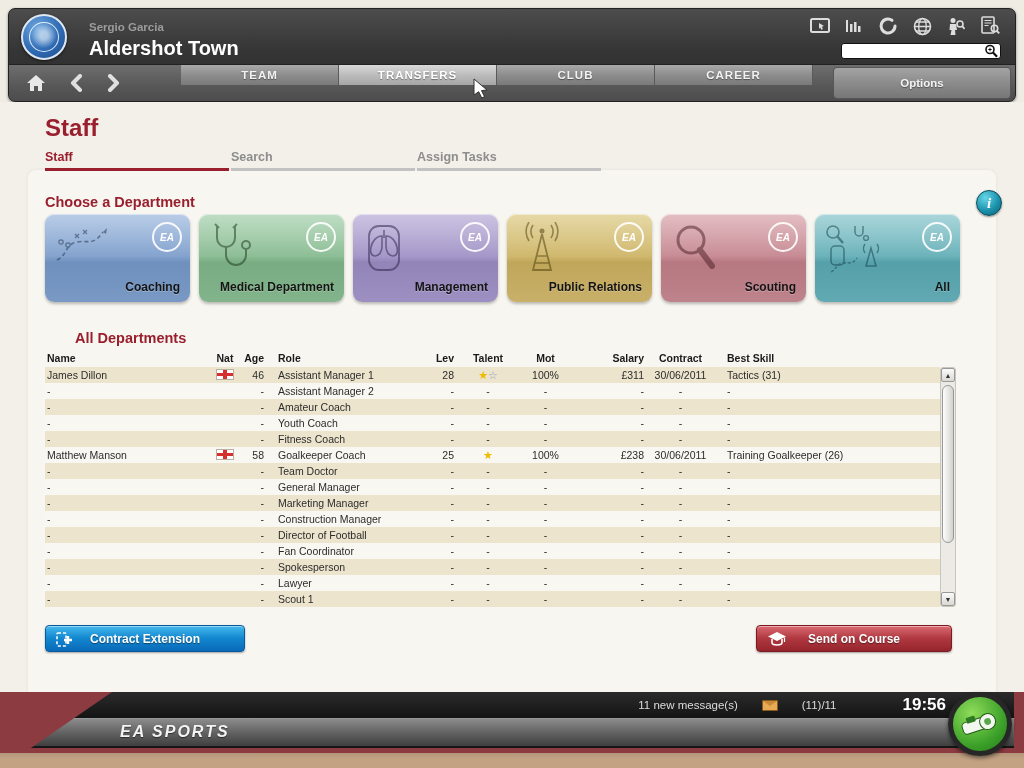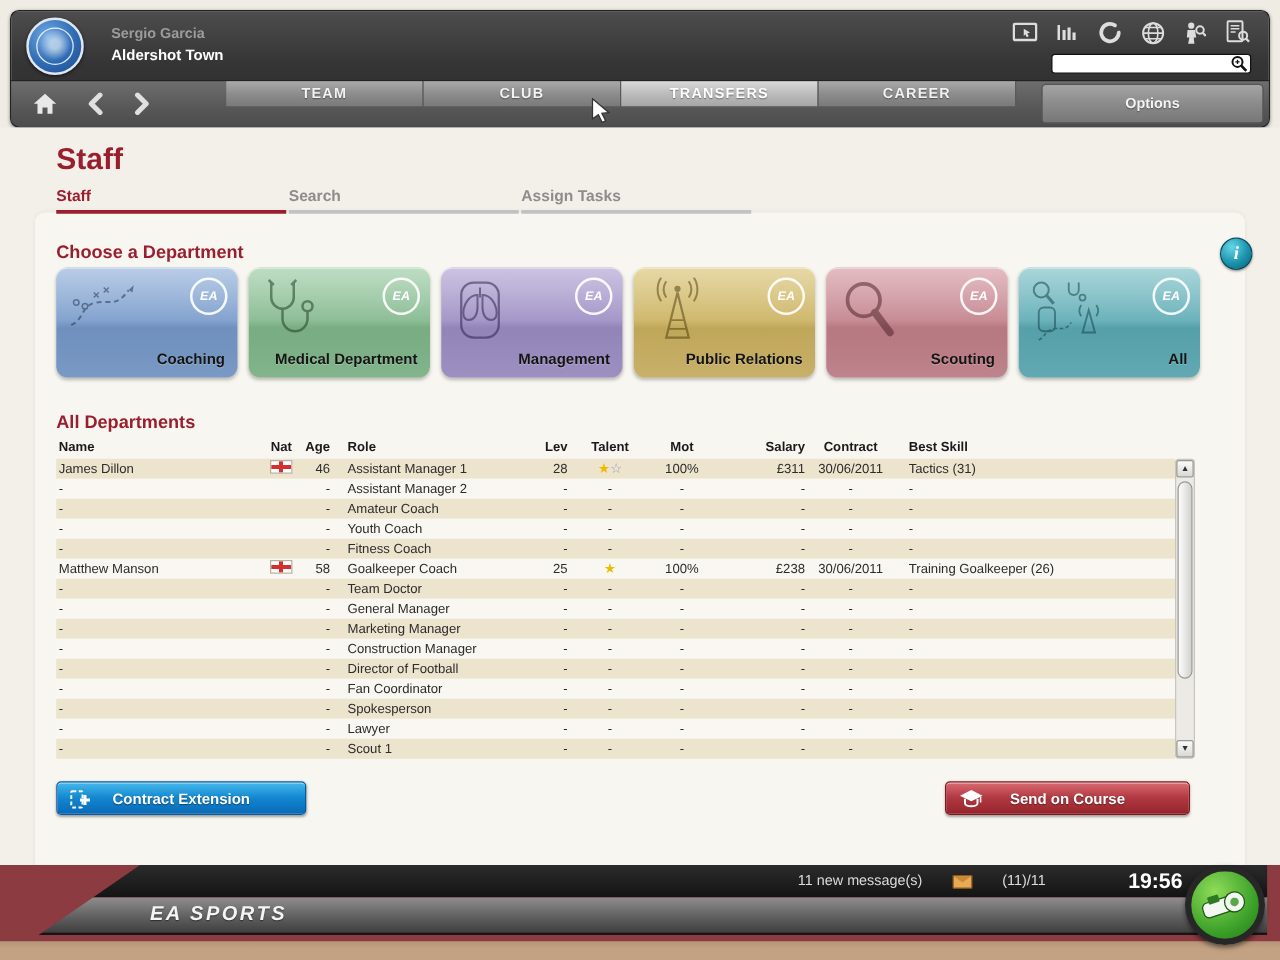--- a/index.html
+++ b/index.html
@@ -11,21 +11,21 @@
     background:linear-gradient(#4d4d4d,#353535 45%,#2b2b2b); border-radius:7px;
     box-shadow:0 1px 3px rgba(0,0,0,.45); border:1px solid #222; }
   .hdr-top { position:relative; height:56px; border-bottom:1px solid #222; }
   .club-badge { position:absolute; left:12px; top:5px; width:46px; height:46px; border-radius:50%;
     background:radial-gradient(circle at 35% 30%, #6fa8e0, #2f6bb4 55%, #1c4a8a);
     border:2px solid #dfe7f2; box-shadow:0 1px 3px rgba(0,0,0,.6); }
   .club-badge::after { content:""; position:absolute; left:6px; top:6px; right:6px; bottom:6px;
     border-radius:50%; border:1.5px solid rgba(255,255,255,.85);
     background:radial-gradient(circle at 50% 45%, rgba(255,255,255,.55) 0 18%, transparent 60%); }
   .manager-name { position:absolute; left:80px; top:12px; font-size:11.5px; font-weight:bold; color:#9c9c9c; }
-  .club-name { position:absolute; left:80px; top:28px; font-size:12px; font-weight:bold; color:#fff; }
+  .club-name { position:absolute; left:80px; top:28px; font-size:20px; font-weight:bold; color:#fff; }
   .hdr-icons { position:absolute; right:14px; top:8px; display:flex; gap:12px; align-items:center; }
   .hdr-icons .tool { width:22px; height:18px; display:flex; align-items:center; justify-content:center; cursor:pointer; }
   .hdr-search { position:absolute; right:14px; top:34px; width:160px; height:16px;
     background:#fff; border-radius:3px; border:1px solid #111; display:flex; align-items:center; }
   .hdr-search input { flex:1; border:0; outline:0; background:transparent; height:12px; font-size:10px; padding:0 4px; }
   .hdr-search .mag { width:16px; height:14px; }
 
   
   .hdr-nav { position:relative; height:36px; background:linear-gradient(#6e6e6e,#575757 60%,#4c4c4c);
     border-radius:0 0 6px 6px; }
@@ -46,21 +46,21 @@
   .panel { position:absolute; left:28px; right:28px; top:68px; bottom:6px; background:#f8f6f0;
     border-radius:8px 8px 0 0; box-shadow:0 0 4px rgba(0,0,0,.06); }
   .page-title { position:absolute; left:45px; top:12px; font-size:24px; font-weight:bold; color:#9a1f2e; }
   .subtabs { position:absolute; left:45px; top:48px; display:flex; }
   .subtab { width:184px; margin-right:2px; padding-bottom:4px; font-size:12.5px; font-weight:bold;
     color:#8d8d8d; border-bottom:3px solid #c2c2c2; cursor:pointer; }
   .subtab.active { color:#9a1f2e; border-bottom-color:#9a1f2e; }
 
   .section-heading { position:absolute; left:45px; font-size:14.5px; font-weight:bold; color:#9a1f2e; }
   .h-dept { top:92px; }
-  .h-table { top:228px; }
+  .h-table { top:228px;margin-left:30px; }
 
   
   .dept-row { position:absolute; left:45px; top:112px; display:flex; gap:9px; }
   .dept-card { position:relative; width:145px; height:88px; border-radius:9px; cursor:pointer;
     box-shadow:0 2px 3px rgba(0,0,0,.25), inset 0 1px 0 rgba(255,255,255,.5); overflow:hidden; }
   .dept-card::before { content:""; position:absolute; inset:0;
     background:linear-gradient(rgba(255,255,255,.35), rgba(255,255,255,.08) 48%, rgba(0,0,0,.05) 55%, rgba(255,255,255,.18)); }
   .dc-blue  { background:linear-gradient(#93b1da,#5d83b8); }
   .dc-green { background:linear-gradient(#9ccba4,#68a473); }
   .dc-purple{ background:linear-gradient(#b1a3d2,#8878b4); }
@@ -213,22 +213,22 @@
           <path d="M11 2L4 9l7 7" fill="none" stroke="#e0e0e0" stroke-width="4" stroke-linecap="round" stroke-linejoin="round"></path>
         </svg>
     </div>
     <div class="nav-btn" style="left:92px">
       <svg width="14" height="18" viewBox="0 0 14 18">
           <path d="M3 2l7 7-7 7" fill="none" stroke="#e0e0e0" stroke-width="4" stroke-linecap="round" stroke-linejoin="round"></path>
         </svg>
     </div>
     <div class="main-tabs">
       <div class="main-tab">TEAM</div>
+      <div class="main-tab active">TRANSFERS</div>
       <div class="main-tab">CLUB</div>
-      <div class="main-tab active">TRANSFERS</div>
       <div class="main-tab">CAREER</div>
     </div>
     <div class="options-btn">Options</div>
   </div>
 </div>
 
 <span class="cursor">
   <svg width="16" height="22" viewBox="0 0 16 22">
       <path d="M1 1l13 11-5.5.6 3 6-2.8 1.3-3-6.2L1 17z" fill="#fff" stroke="#333" stroke-width="1"></path>
     </svg>

